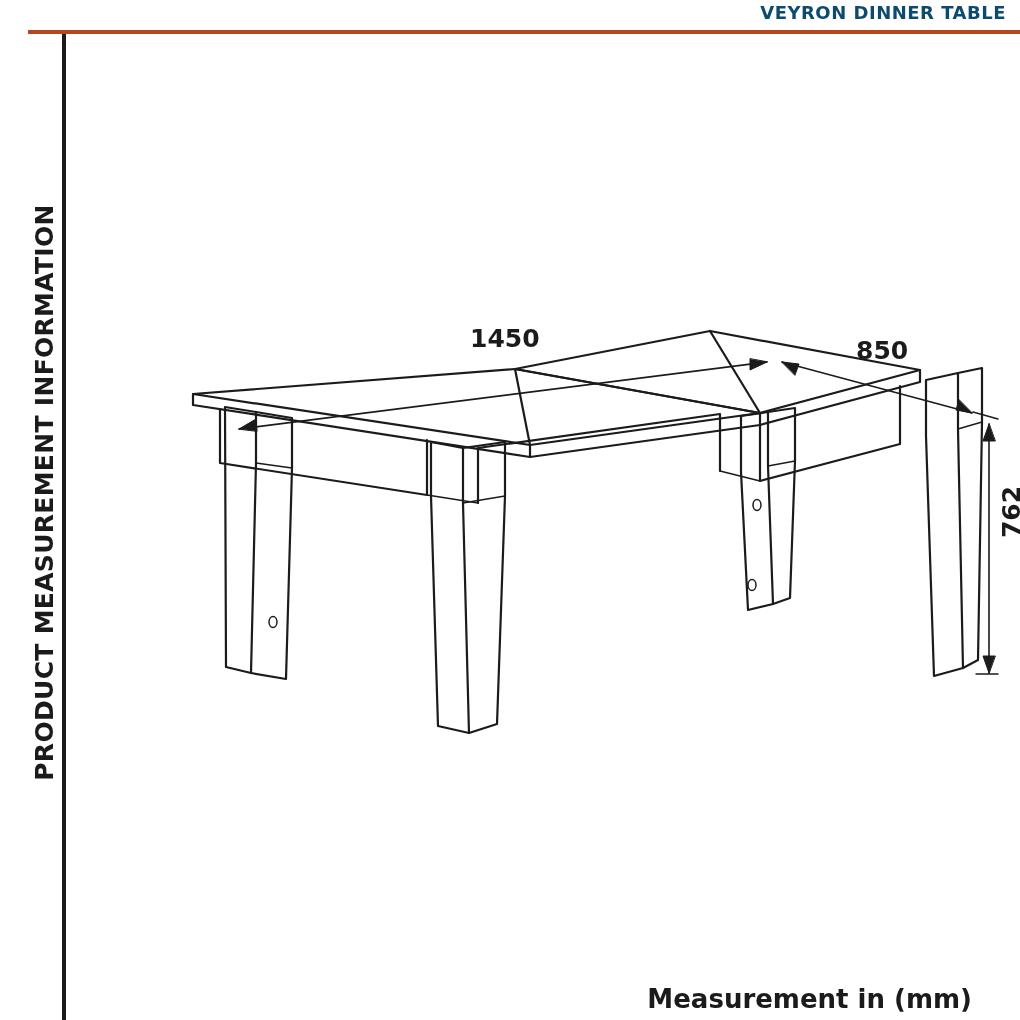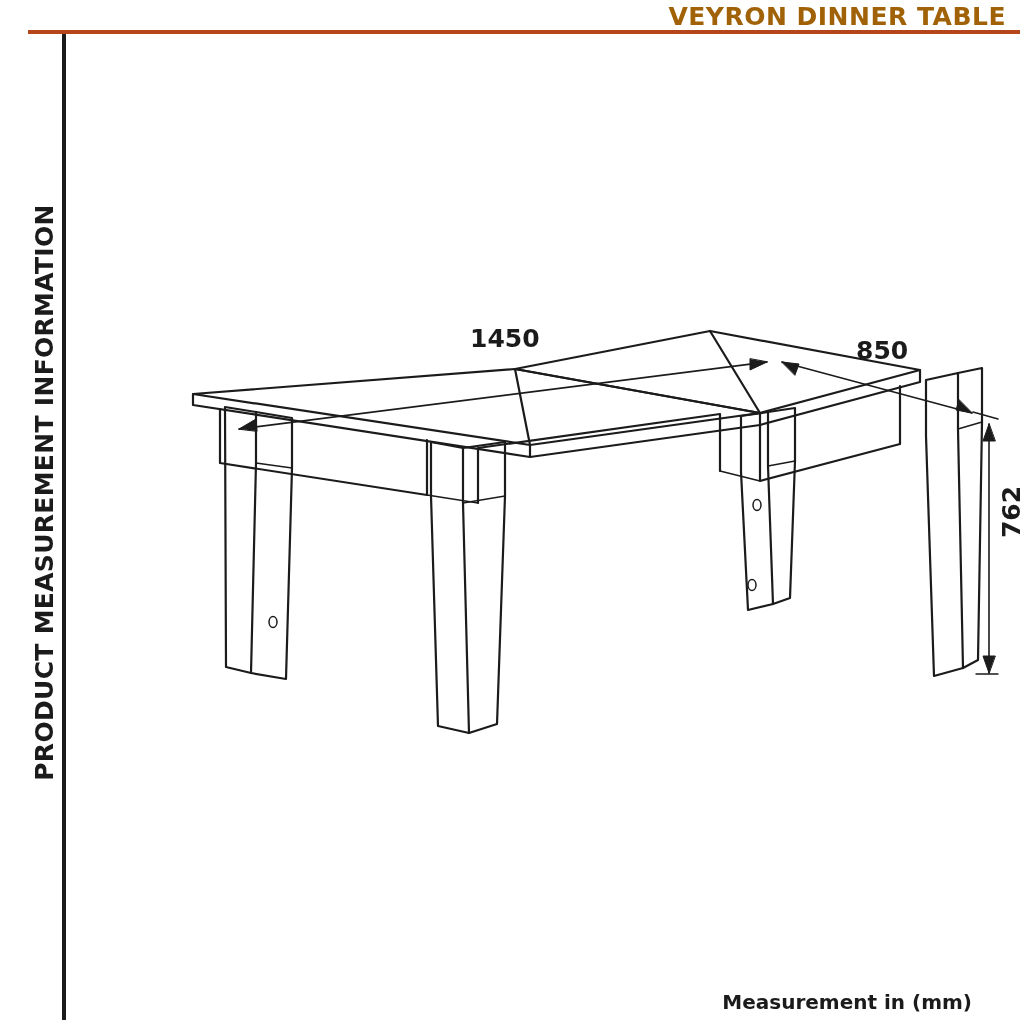--- a/index.html
+++ b/index.html
@@ -13,24 +13,24 @@
     height: 1020px;
     background: #ffffff;
     font-family: "DejaVu Sans", "Liberation Sans", sans-serif;
     overflow: hidden;
   }
   
   #header-title {
     position: absolute;
     top: 2px;
     right: 14px;
-    font-size: 25px;
+    font-size: 18px;
     font-weight: bold;
     letter-spacing: 0.5px;
-    color: #a16207;
+    color: #0c4a6e;
     white-space: nowrap;
   }
   #header-rule {
     position: absolute;
     top: 30px;
     left: 28px;
     right: 0;
     height: 4px;
     background: #b5451b;
   }
@@ -71,21 +71,21 @@
     width: 960px;
     height: 960px;
     margin-top: 48px;
   }
   #drawing svg { display: block; }
   
   #footer-note {
     position: absolute;
     bottom: 6px;
     right: 48px;
-    font-size: 20px;
+    font-size: 26px;
     font-weight: bold;
     color: #1b1b1b;
     white-space: nowrap;
   }
   .dim-text {
     font-family: "DejaVu Sans", "Liberation Sans", sans-serif;
     font-size: 25px;
     font-weight: bold;
     fill: #1b1b1b;
   }

